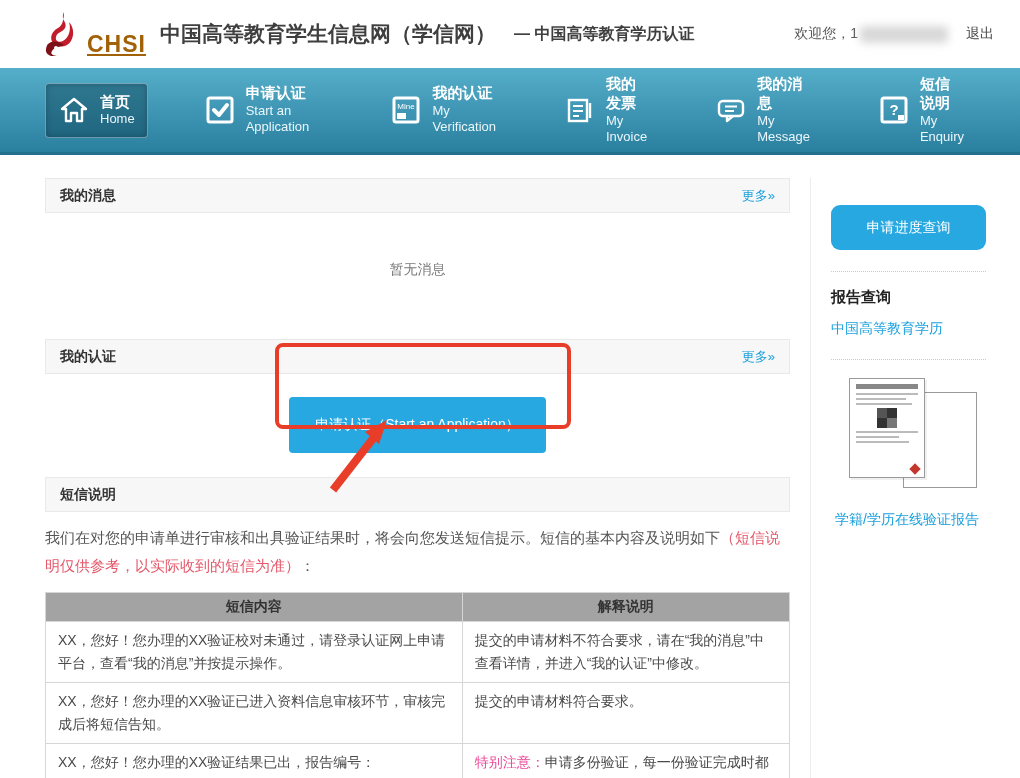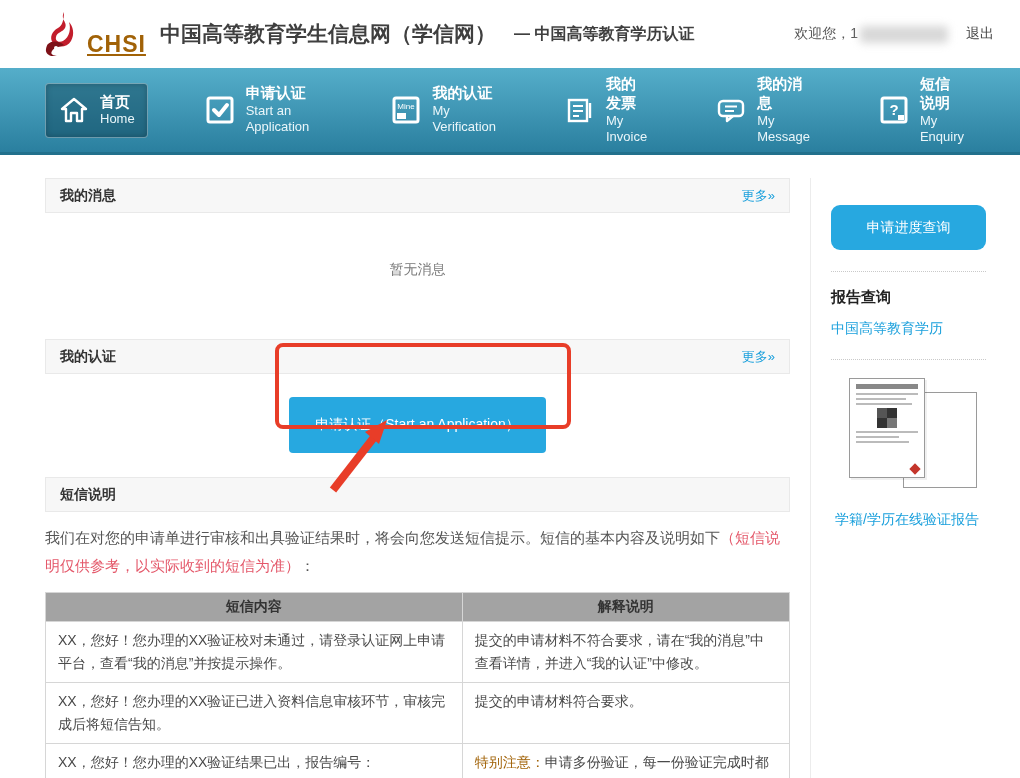--- a/index.html
+++ b/index.html
@@ -48,21 +48,21 @@
     border:4px solid #e83d28; border-radius:8px; z-index:6; pointer-events:none; }
   .anno-arrow { position:absolute; left:268px; top:228px; z-index:7; pointer-events:none; }
 
   .sms-intro { font-size:15px; color:#555; line-height:28px; padding:12px 0 12px; }
   .red-note { color:#e4586a; }
 
   table.sms { width:100%; border-collapse:collapse; font-size:14px; color:#4a4a4a; }
   table.sms th { background:#a3a3a3; border:1px solid #d6d6d6; font-weight:bold; text-align:center; padding:5px 20px; color:#333; }
   table.sms td { border:1px solid #d6d6d6; padding:7px 12px; line-height:23px; vertical-align:top; text-align:left; }
   .col-content { width:56%; }
-  .hl { color:#a16207; }
+  .hl { color:#ec4899; }
 
   
   .progress-btn { width:155px; height:45px; border-radius:9px; }
   .dotted { border:none; border-top:1px dotted #c9c9c9; margin:21px 0 0; }
   .rq-title { font-size:15px; font-weight:bold; color:#222; margin:16px 0 12px; }
   .blue-link { display:inline-block; font-size:14px; color:#1ba0dc; text-decoration:none; cursor:pointer; }
   .thumb-wrap { position:relative; width:150px; height:118px; margin:18px 0 14px 10px; }
   .doc { position:absolute; background:#fff; border:1px solid #9a9a9a; }
   .doc-back { left:62px; top:14px; width:74px; height:96px; }
   .doc-front { left:8px; top:0; width:76px; height:100px; box-shadow:2px 2px 0 rgba(0,0,0,.06); }

